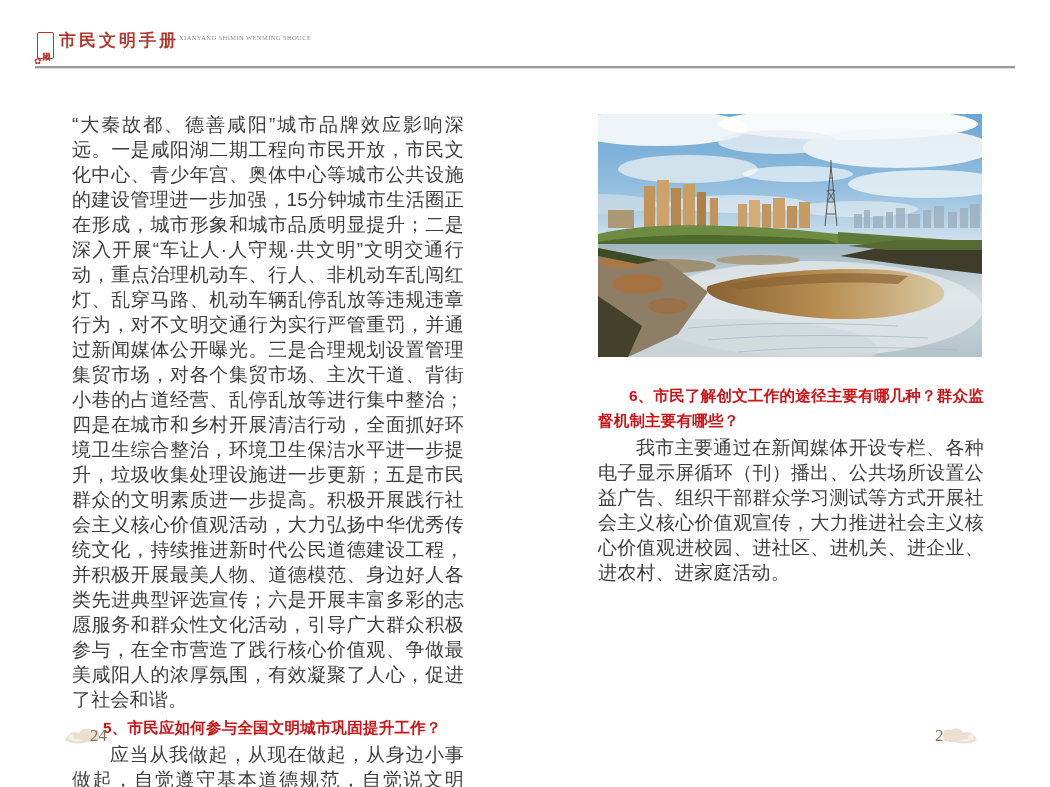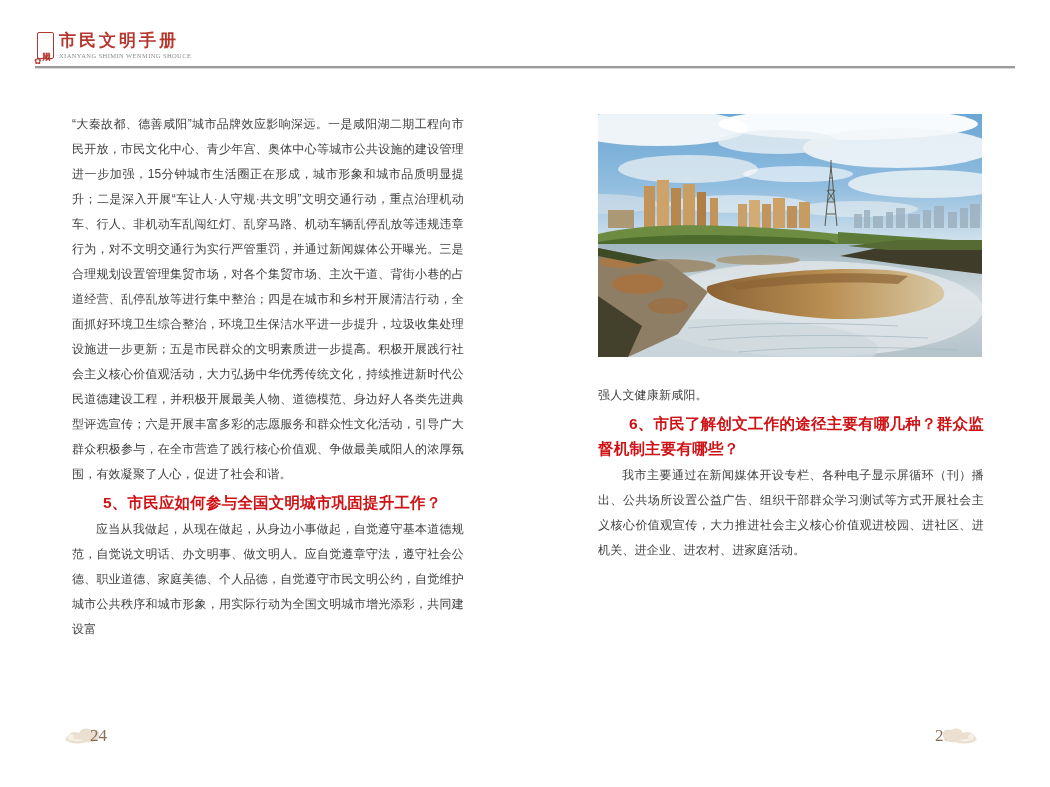--- a/index.html
+++ b/index.html
@@ -12,33 +12,33 @@
   
   .hdr { position:absolute; left:35px; right:35px; top:28px; height:40px; }
   .hdr-rule { position:absolute; left:35px; right:35px; top:66px; height:3px;
     border-top:2px solid #9a9a9a; border-bottom:1px solid #d9d9d9; }
   .logo { position:absolute; left:2px; top:4px; display:flex; align-items:flex-start; gap:5px; }
   .seal { width:17px; height:27px; border:1.5px solid #b5382f; border-radius:2px;
     display:flex; align-items:center; justify-content:center; position:relative; background:#fff; }
   .seal-chars { writing-mode:vertical-rl; font-size:8px; line-height:8px; color:#b5382f;
     font-family:"Liberation Serif","DejaVu Serif",serif; font-weight:bold; letter-spacing:0px; }
   .seal-knot { position:absolute; left:-4px; bottom:-8px; font-size:9px; color:#b5382f; line-height:9px; }
-  .logo-texts { display:flex; flex-direction:column; }
+  .logo-texts { display:flex; flex-direction:row;text-align:right; }
   .logo-title { font-family:"Liberation Serif","DejaVu Serif",serif; font-weight:bold;
     color:#b5382f; font-size:17px; letter-spacing:3px; line-height:18px; }
   .logo-sub { font-size:6.5px; color:#8d8d8d; letter-spacing:0.4px; margin-top:2px;
     font-family:"Liberation Serif","DejaVu Serif",serif; }
   .slogan { position:absolute; right:0px; top:14px;
     font-family:"Liberation Serif","DejaVu Serif",serif; font-weight:bold;
     color:#ec7f2c; font-size:16px; letter-spacing:2px; white-space:pre; }
   
   .col { position:absolute; top:108px; width:392px; }
   .col-left  { left:72px; }
   .col-right { left:598px; width:386px; }
-  .body-text { font-size:12px; line-height:25px; text-align:justify;
+  .body-text { font-size:19px; line-height:25px; text-align:justify;
     text-justify:inter-ideograph; letter-spacing:0.2px; color:#3f3f3f; }
   .indent { text-indent:2em; }
   .red-heading { font-size:15.5px; line-height:25px; font-weight:bold; color:#cf1215;
     text-indent:2em; text-align:justify; margin:3px 0 2px 0; letter-spacing:0.2px; }
   .col-left .body-text:first-child { margin-top:4px; }
   
   .photo { width:384px; height:243px; margin:6px 0 26px 0; overflow:hidden; background:#bcd2e2; }
   .photo svg { display:block; }
   
   .pagenum { position:absolute; bottom:40px; display:flex; align-items:center;
@@ -180,21 +180,20 @@
         <path d="M0,134 L60,146 L40,150 L0,142 Z" fill="#3c4a26"></path>
       </g>
 
       <g stroke="#a9bac3" stroke-width="1" fill="none" opacity="0.8">
         <path d="M90,214 Q180,206 300,212"></path>
         <path d="M110,226 Q200,218 330,224"></path>
         <path d="M140,238 Q230,230 360,236"></path>
       </g>
     </svg>
   </div>
-  <p class="body-text">强人文健康新咸阳。</p>
   <p class="red-heading">6、市民了解创文工作的途径主要有哪几种？群众监督机制主要有哪些？</p>
   <p class="body-text indent">我市主要通过在新闻媒体开设专栏、各种电子显示屏循环（刊）播出、公共场所设置公益广告、组织干部群众学习测试等方式开展社会主义核心价值观宣传，大力推进社会主义核心价值观进校园、进社区、进机关、进企业、进农村、进家庭活动。</p>
 </div>
 
 <div class="pagenum pagenum-left">
   <svg class="flourish" viewBox="0 0 40 22">
     <path d="M3,15 Q8,4 17,8 Q21,1 29,5 Q38,3 37,11 Q36,18 25,17 Q12,21 3,15 Z M6,14 Q13,17 22,15" fill="#eadfd0"></path>
     <circle cx="9" cy="12" r="3" fill="#f6efe4"></circle>
   </svg>
   <span>24</span>

